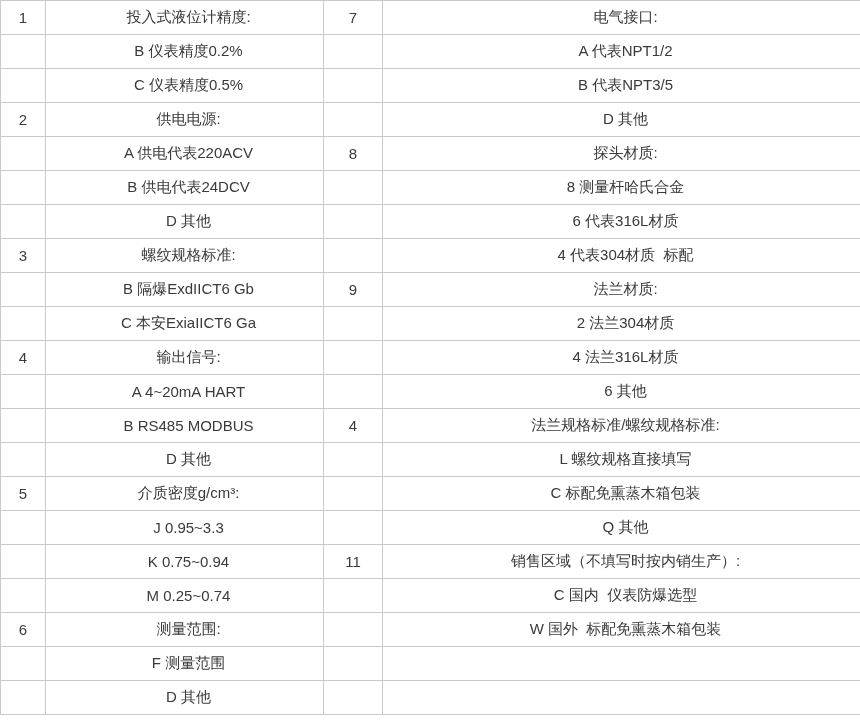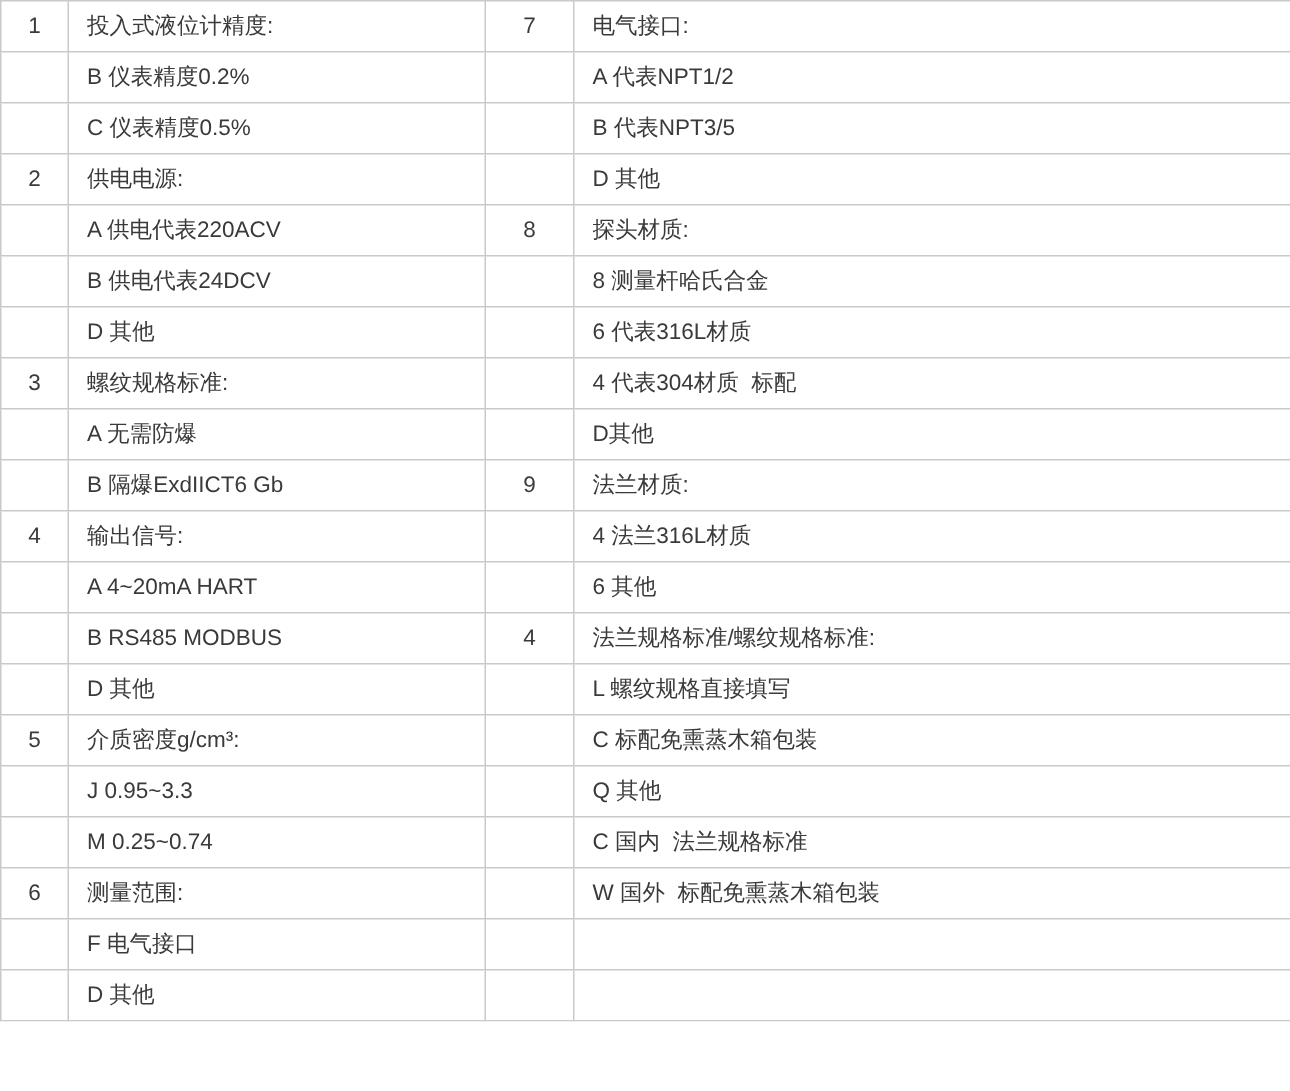--- a/index.html
+++ b/index.html
@@ -22,21 +22,21 @@
     white-space: pre;
     vertical-align: middle;
     padding: 0;
   }
   .spec-table td.num {
     text-align: center;
   }
   .spec-table td.txt {
     padding-left: 12px;
     padding-right: 4px;
-    text-align: left;
+    text-align: center;
   }
 </style>
 </head>
 <body>
 
 <table class="spec-table">
   <colgroup>
     <col style="width:45px">
     <col style="width:278px">
     <col style="width:59px">
@@ -86,29 +86,29 @@
       <td class="txt">6 代表316L材质</td>
     </tr>
     <tr>
       <td class="num">3</td>
       <td class="txt">螺纹规格标准:</td>
       <td class="num"></td>
       <td class="txt">4 代表304材质  标配</td>
     </tr>
     <tr>
       <td class="num"></td>
-      <td class="txt">A 无需防爆</td>
-      <td class="num"></td>
-      <td class="txt">D其他</td>
+      <td class="txt">B 隔爆ExdIICT6 Gb</td>
+      <td class="num">9</td>
+      <td class="txt">法兰材质:</td>
     </tr>
     <tr>
       <td class="num"></td>
-      <td class="txt">B 隔爆ExdIICT6 Gb</td>
-      <td class="num">9</td>
-      <td class="txt">法兰材质:</td>
+      <td class="txt">C 本安ExiaIICT6 Ga</td>
+      <td class="num"></td>
+      <td class="txt">2 法兰304材质</td>
     </tr>
     <tr>
       <td class="num">4</td>
       <td class="txt">输出信号:</td>
       <td class="num"></td>
       <td class="txt">4 法兰316L材质</td>
     </tr>
     <tr>
       <td class="num"></td>
       <td class="txt">A 4~20mA HART</td>
@@ -134,33 +134,39 @@
       <td class="txt">C 标配免熏蒸木箱包装</td>
     </tr>
     <tr>
       <td class="num"></td>
       <td class="txt">J 0.95~3.3</td>
       <td class="num"></td>
       <td class="txt">Q 其他</td>
     </tr>
     <tr>
       <td class="num"></td>
+      <td class="txt">K 0.75~0.94</td>
+      <td class="num">11</td>
+      <td class="txt">销售区域（不填写时按内销生产）:</td>
+    </tr>
+    <tr>
+      <td class="num"></td>
       <td class="txt">M 0.25~0.74</td>
       <td class="num"></td>
-      <td class="txt">C 国内  法兰规格标准</td>
+      <td class="txt">C 国内  仪表防爆选型</td>
     </tr>
     <tr>
       <td class="num">6</td>
       <td class="txt">测量范围:</td>
       <td class="num"></td>
       <td class="txt">W 国外  标配免熏蒸木箱包装</td>
     </tr>
     <tr>
       <td class="num"></td>
-      <td class="txt">F 电气接口</td>
+      <td class="txt">F 测量范围</td>
       <td class="num"></td>
       <td class="txt"></td>
     </tr>
     <tr>
       <td class="num"></td>
       <td class="txt">D 其他</td>
       <td class="num"></td>
       <td class="txt"></td>
     </tr>
   </tbody>

